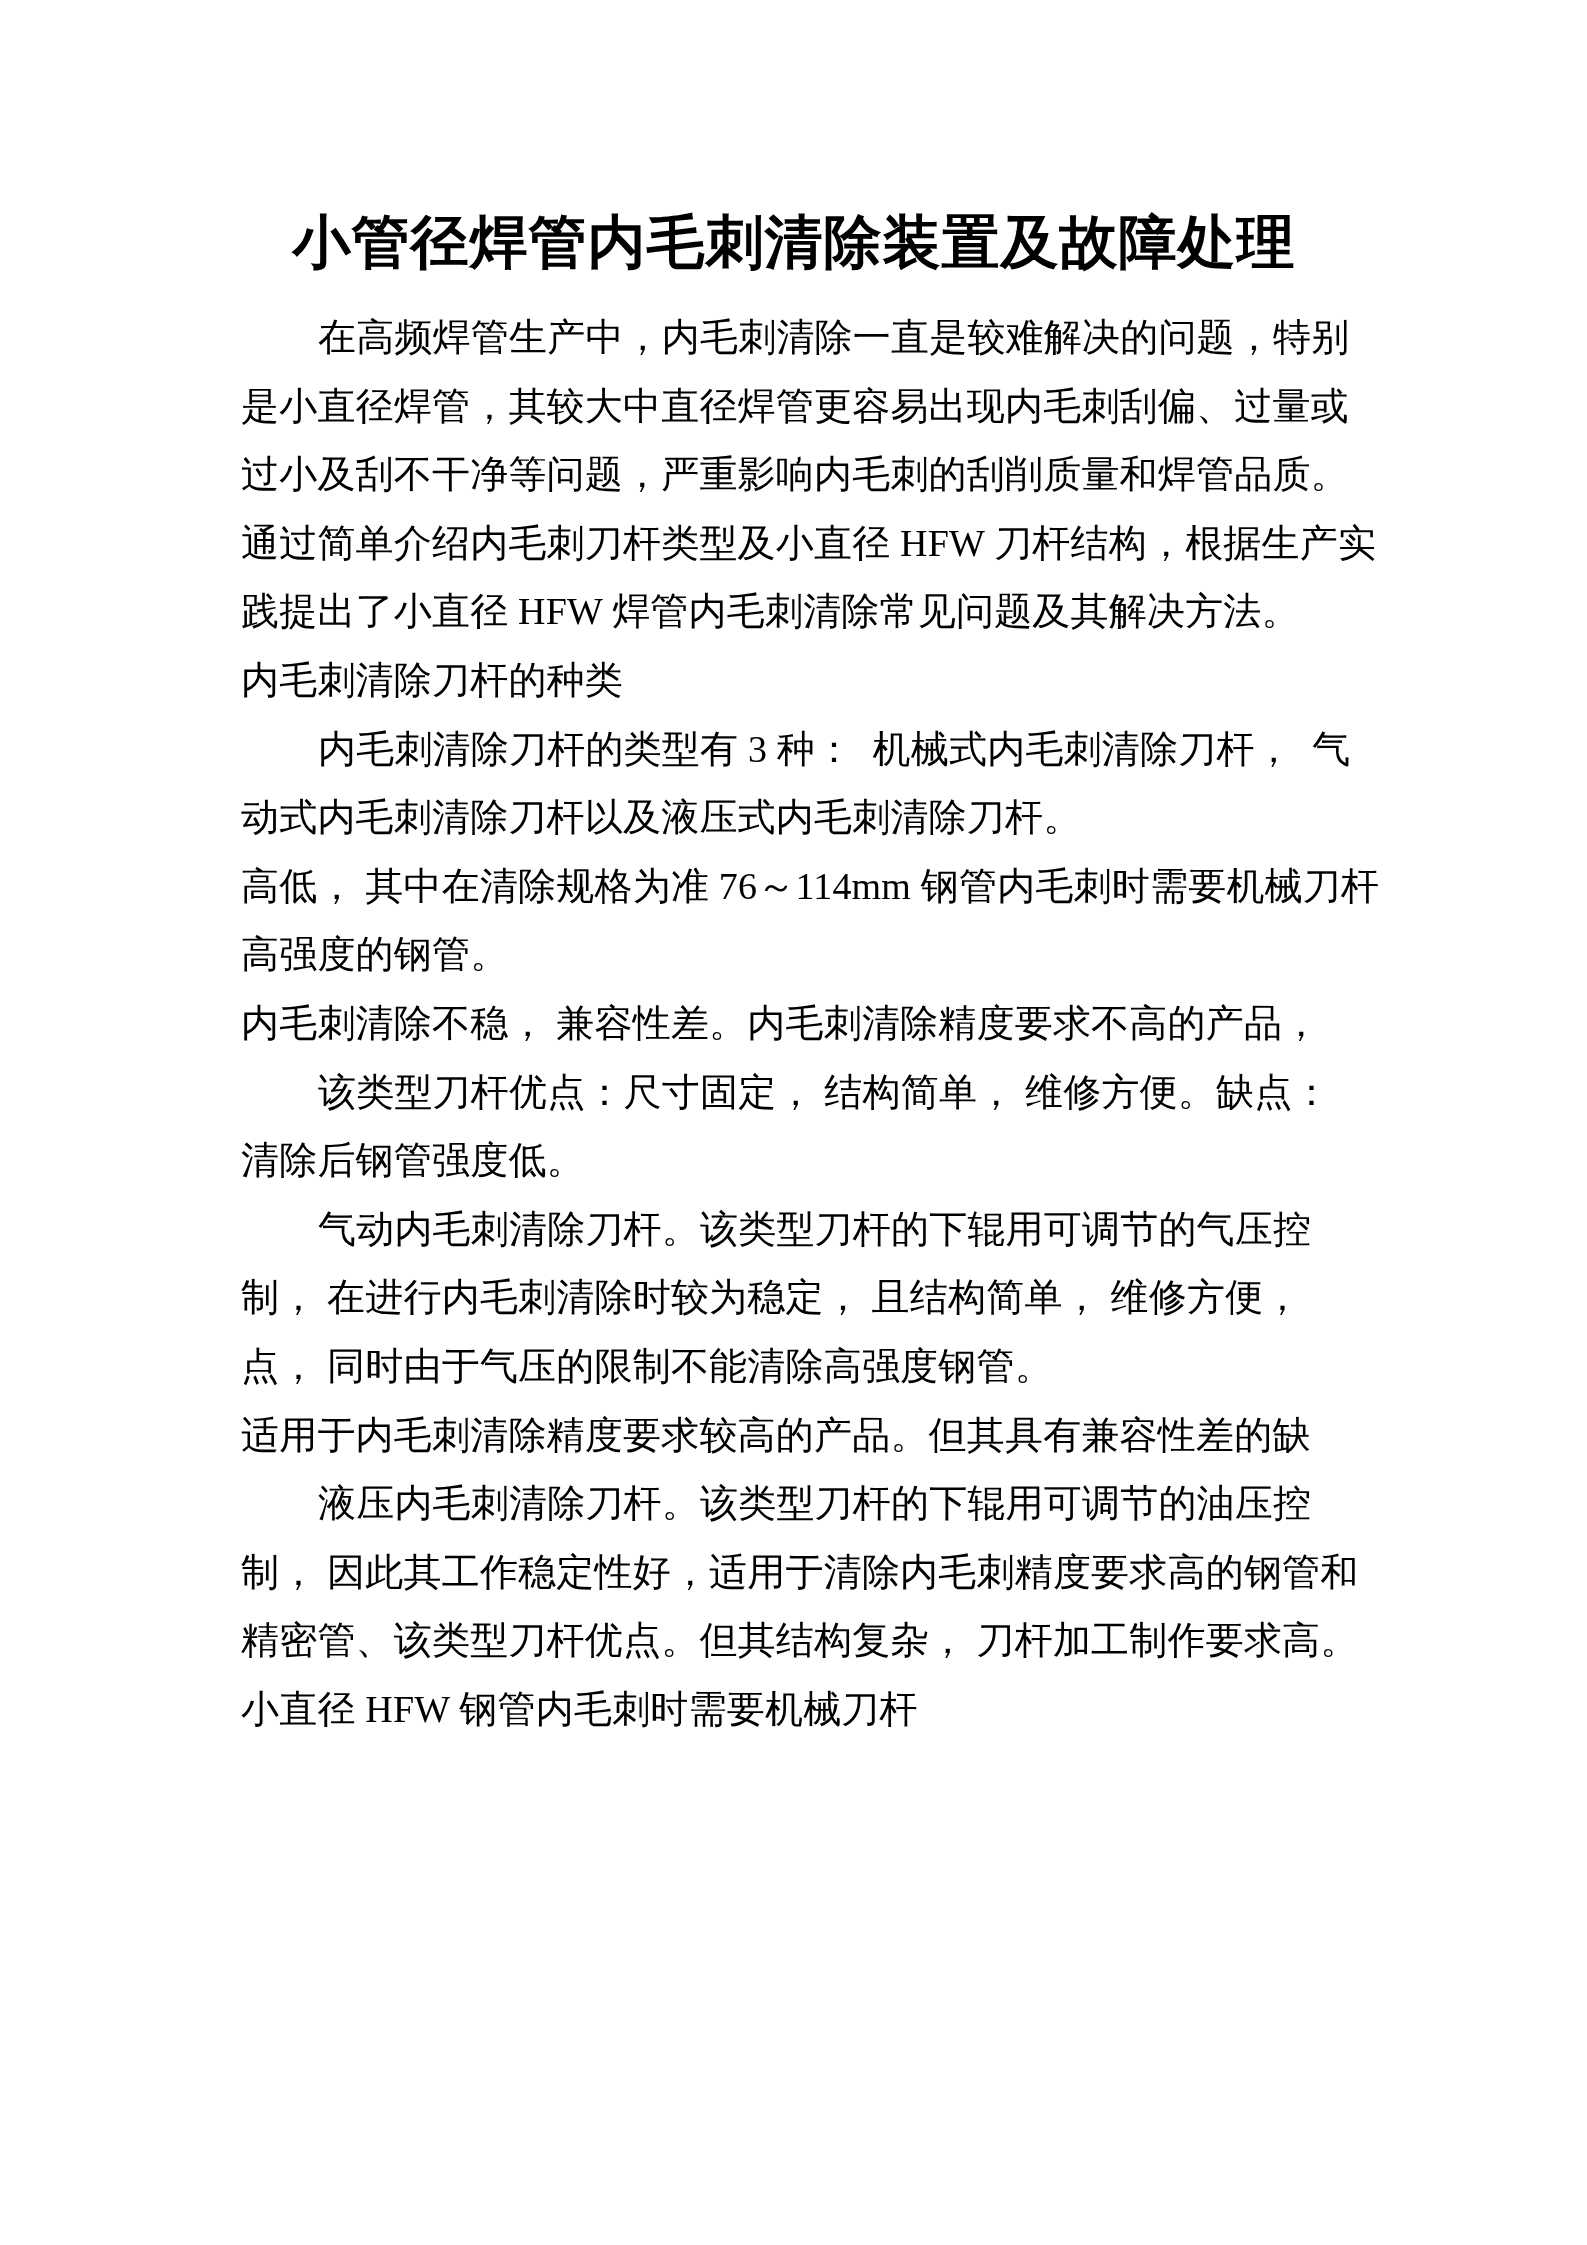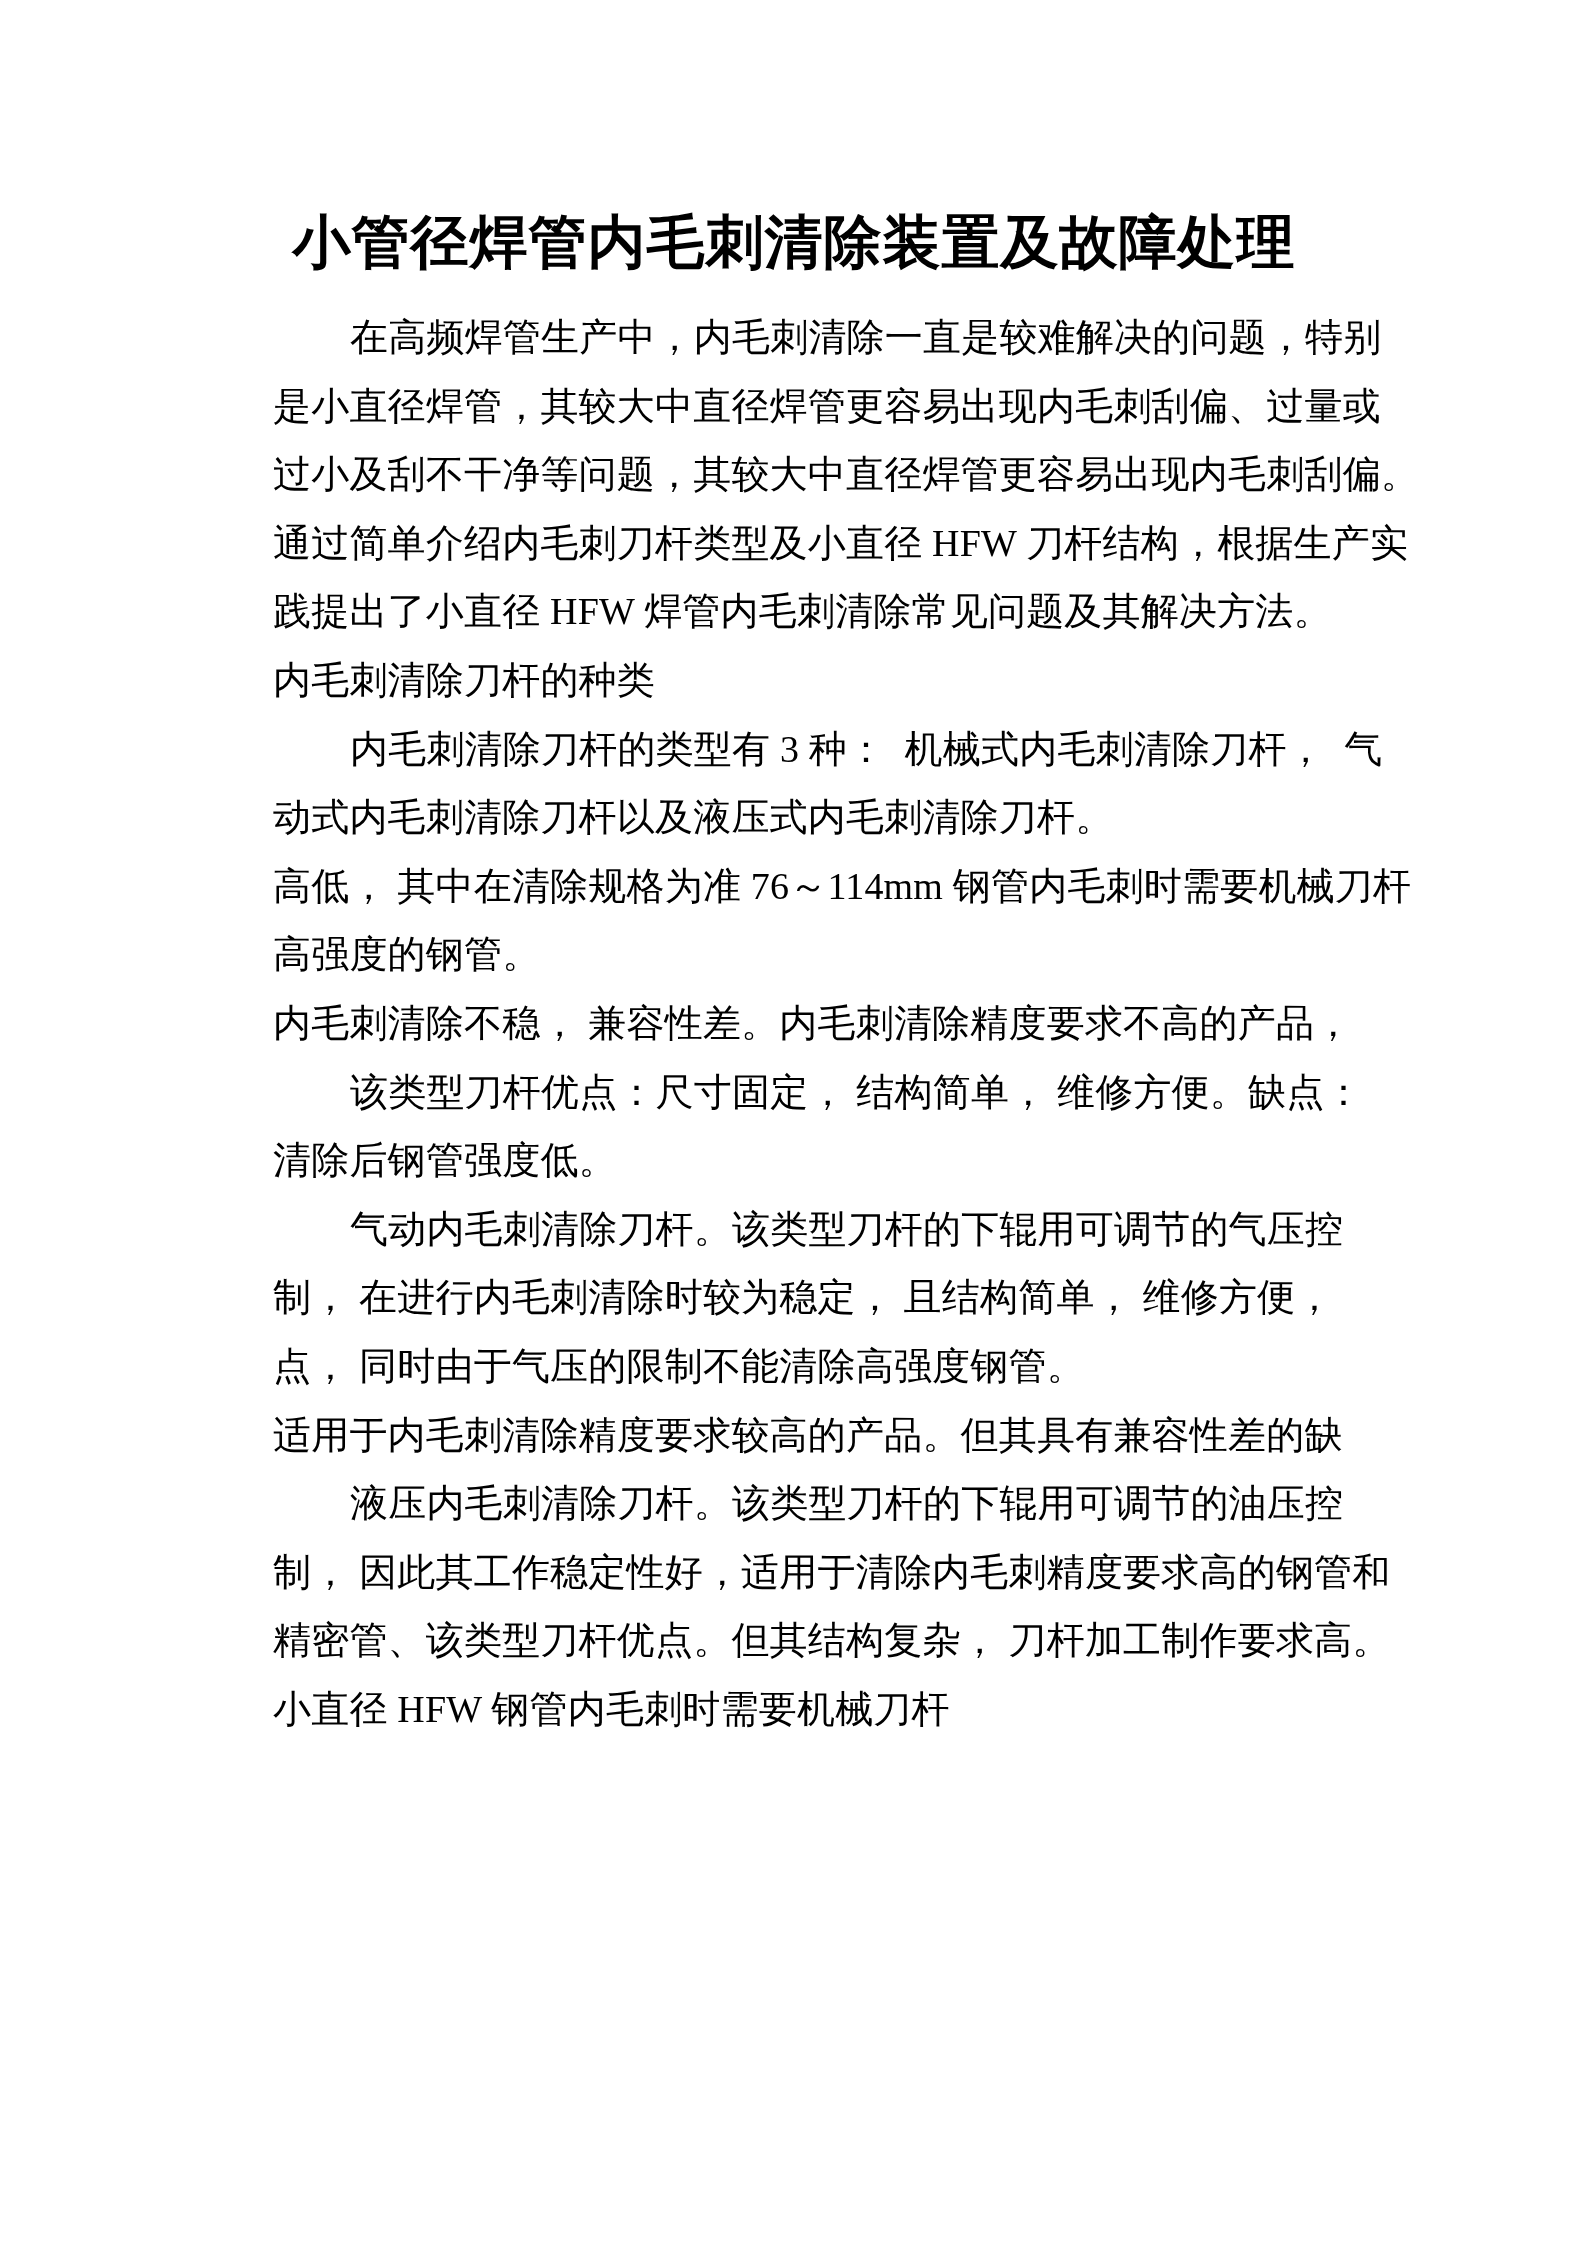--- a/index.html
+++ b/index.html
@@ -18,39 +18,39 @@
     width:1106px;
   }
   .doc-title{
     font-size:58px;
     font-weight:bold;
     line-height:105px;
     text-align:center;
     white-space:nowrap;
     letter-spacing:1px;
   }
-  .body-lines{margin-top:8px;margin-left:32px;}
+  .body-lines{margin-top:8px;}
   .line{
     font-size:38px;
     line-height:68.6px;
     white-space:pre;
     letter-spacing:0.2px;
   }
   .indent{text-indent:77px;}
 </style>
 </head>
 <body>
 
 <div class="page">
   <div class="content">
     <div class="doc-title">小管径焊管内毛刺清除装置及故障处理</div>
     <div class="body-lines">
       <div class="line indent">在高频焊管生产中，内毛刺清除一直是较难解决的问题，特别</div>
       <div class="line">是小直径焊管，其较大中直径焊管更容易出现内毛刺刮偏、过量或</div>
-      <div class="line">过小及刮不干净等问题，其较大中直径焊管更容易出现内毛刺刮偏。</div>
+      <div class="line">过小及刮不干净等问题，严重影响内毛刺的刮削质量和焊管品质。</div>
       <div class="line">通过简单介绍内毛刺刀杆类型及小直径 HFW 刀杆结构，根据生产实</div>
       <div class="line">践提出了小直径 HFW 焊管内毛刺清除常见问题及其解决方法。</div>
       <div class="line">内毛刺清除刀杆的种类</div>
       <div class="line indent">内毛刺清除刀杆的类型有 3 种：  机械式内毛刺清除刀杆，  气</div>
       <div class="line">动式内毛刺清除刀杆以及液压式内毛刺清除刀杆。</div>
       <div class="line">高低， 其中在清除规格为准 76～114mm 钢管内毛刺时需要机械刀杆</div>
       <div class="line">高强度的钢管。</div>
       <div class="line">内毛刺清除不稳， 兼容性差。内毛刺清除精度要求不高的产品，</div>
       <div class="line indent">该类型刀杆优点：尺寸固定， 结构简单， 维修方便。缺点：</div>
       <div class="line">清除后钢管强度低。</div>

